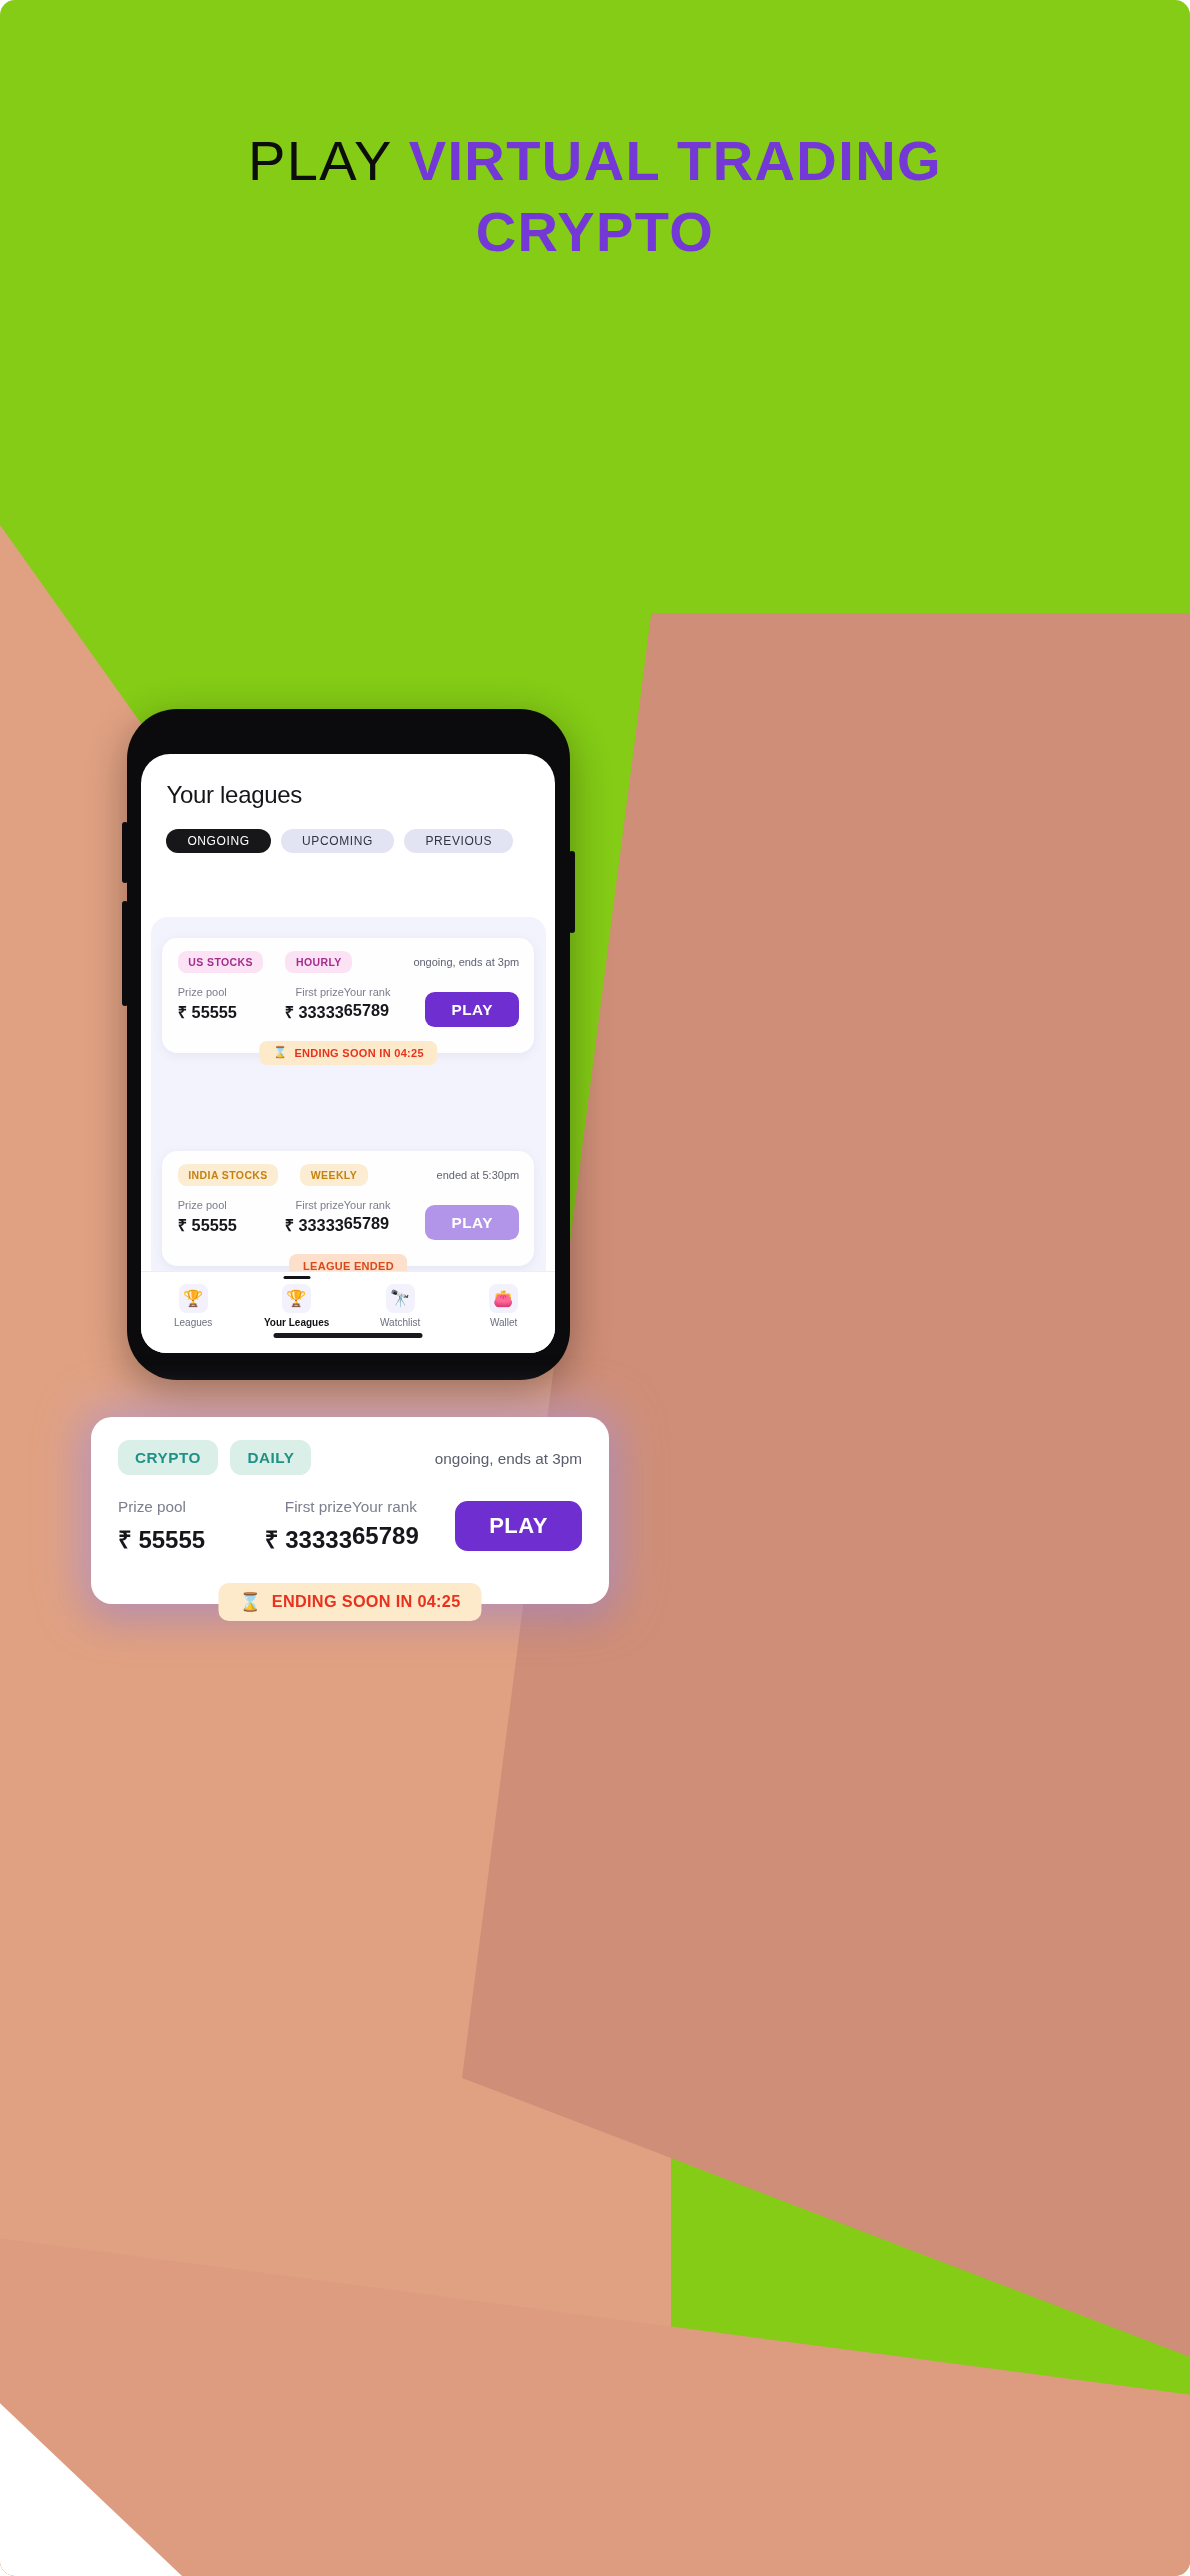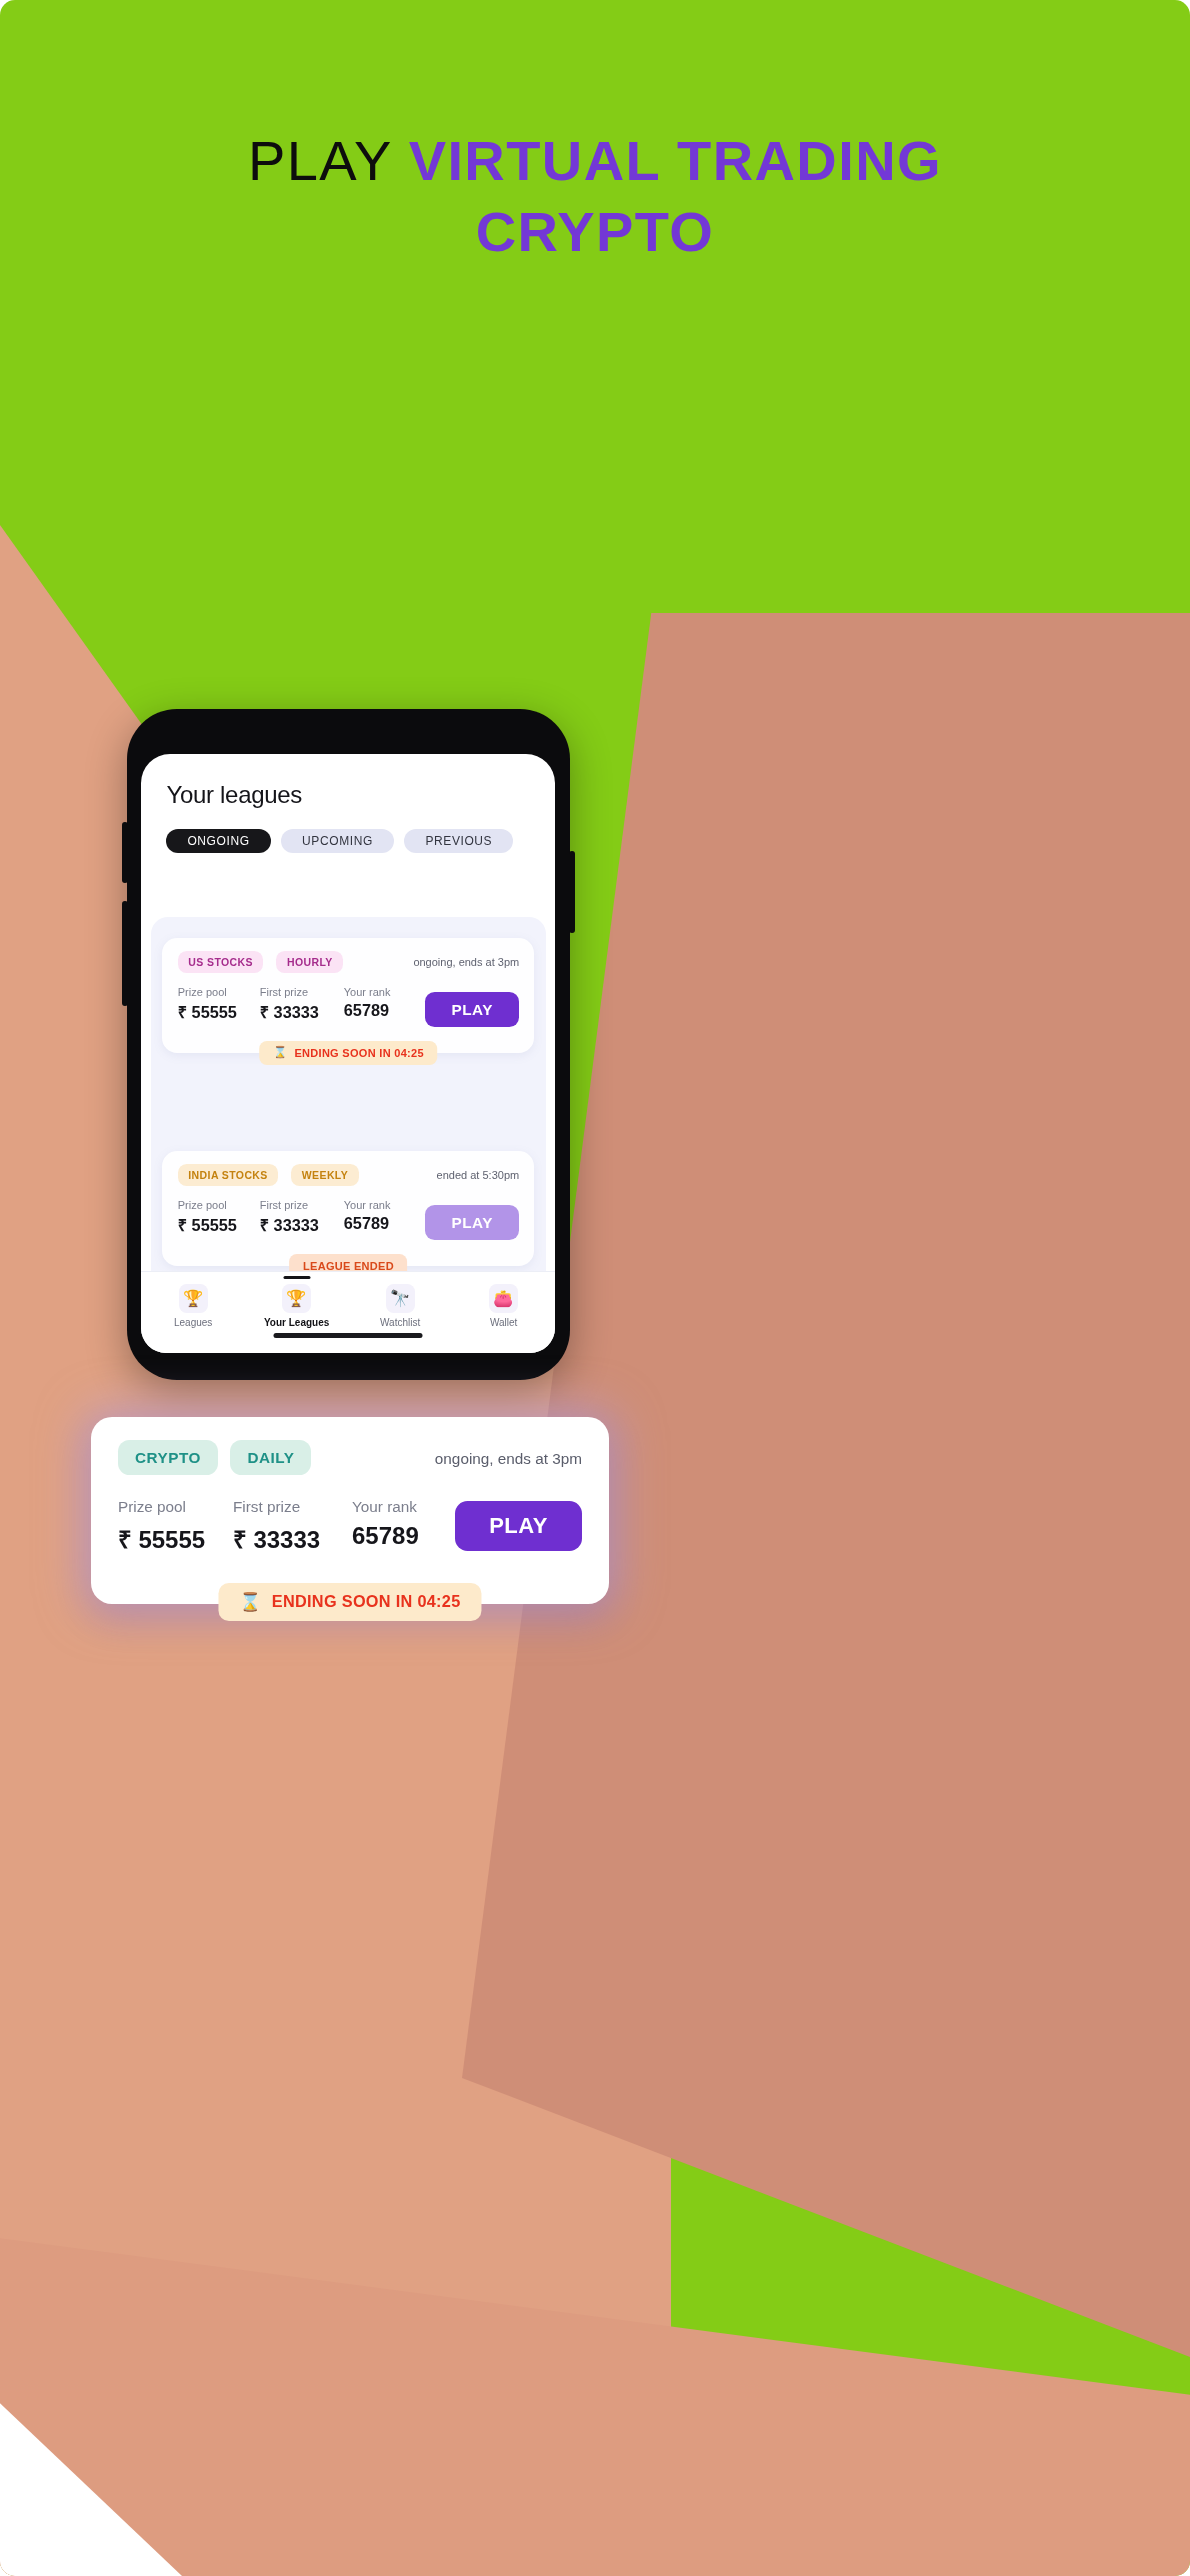--- a/index.html
+++ b/index.html
@@ -131,40 +131,40 @@
     position: absolute;
     left: 11.5px; width: 372px;
     background: #fefeff;
     border-radius: 15.3px;
     box-shadow: 0 2.9px 9.6px rgba(120,125,175,0.10);
     padding: 13.4px 15.3px 9.6px 15.3px;
   }
   .lcard.c1 { top: 21px; height: 115px; }
   .lcard.c3 { top: 234px; height: 115px; }
 
-  .badges { display: flex; gap: 13px; align-items: center; }
+  .badges { display: flex; gap: 22px; align-items: center; }
   .badge {
     padding: 4.8px 10.5px;
     border-radius: 8.6px;
     font-size: 10.5px; font-weight: 700; letter-spacing: 0.4px;
     white-space: nowrap;
   }
   .badge.pink { background: #fbe3f5; color: #a52c8c; }
   .badge.mint { background: #d9efe7; color: #1f9187; }
   .badge.amber { background: #fcecd2; color: #c4820f; }
 
   .card-status {
     position: absolute; right: 15.3px; top: 18px;
     font-size: 11px; color: #5f6270;
   }
 
   .stats { display: flex; margin-top: 13.4px; }
   .stat { }
   .stat.s1 { width: 82px; }
-  .stat.s2 { width: 84px; }
+  .stat.s2 { width: 84px; text-align: right; }
   .stat.s3 { width: 86px; }
   .stat-label { font-size: 11px; color: #7b7e8c; margin-bottom: 2.9px; }
   .stat-value { font-size: 16.3px; font-weight: 700; color: #16161b; white-space: nowrap; }
 
   .play-btn {
     position: absolute; right: 15.3px; top: 54px;
     width: 94px; height: 35px;
     border-radius: 9.6px;
     background: #6f2fd0;
     color: #ffffff;

